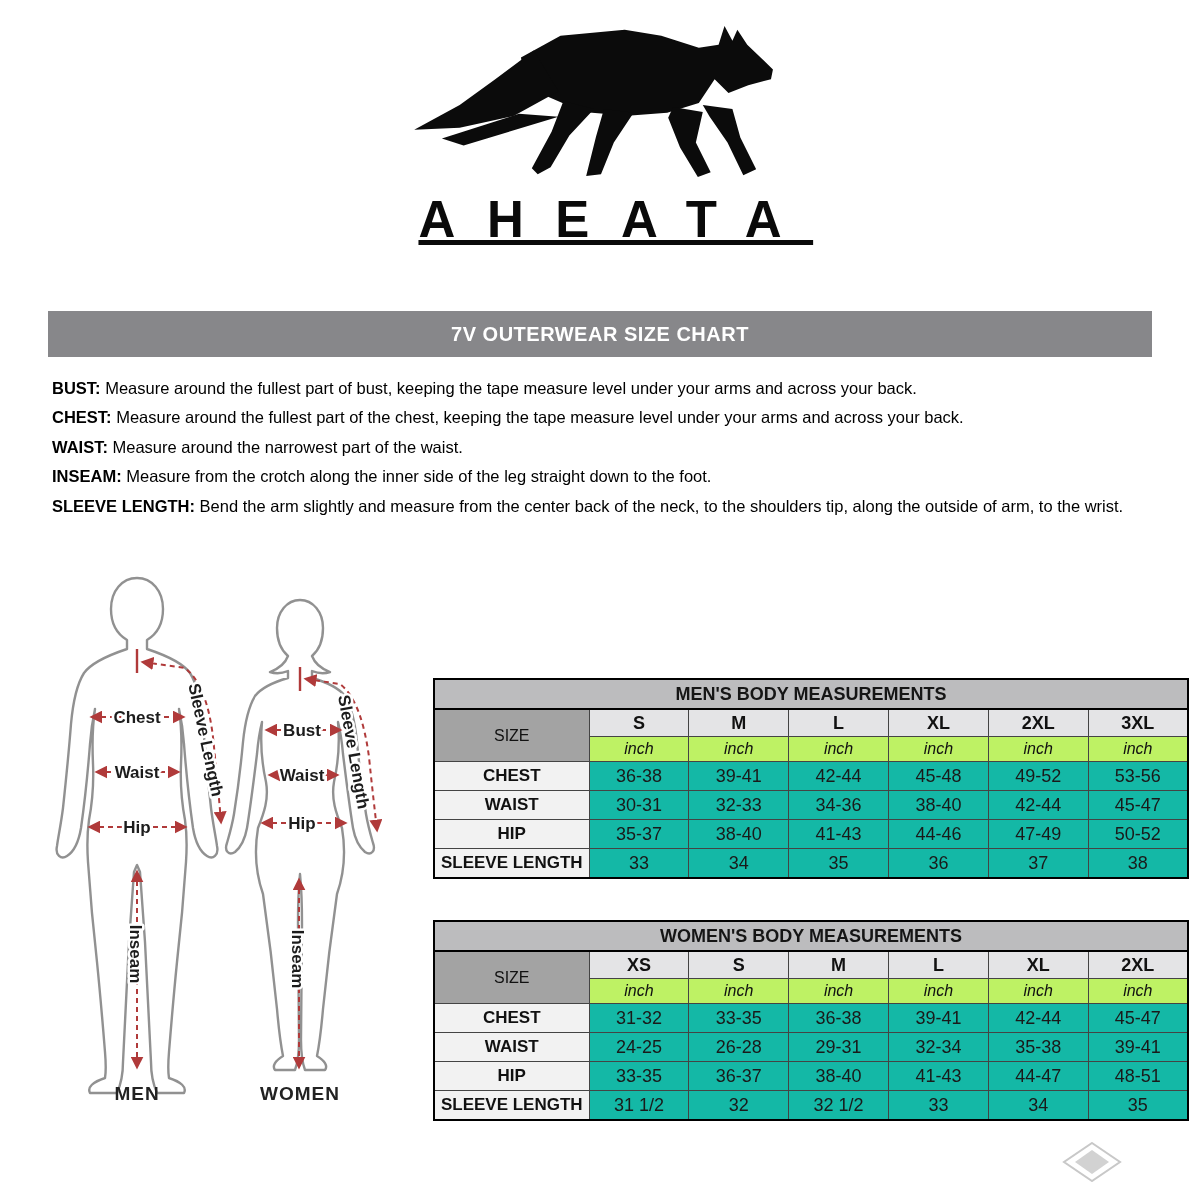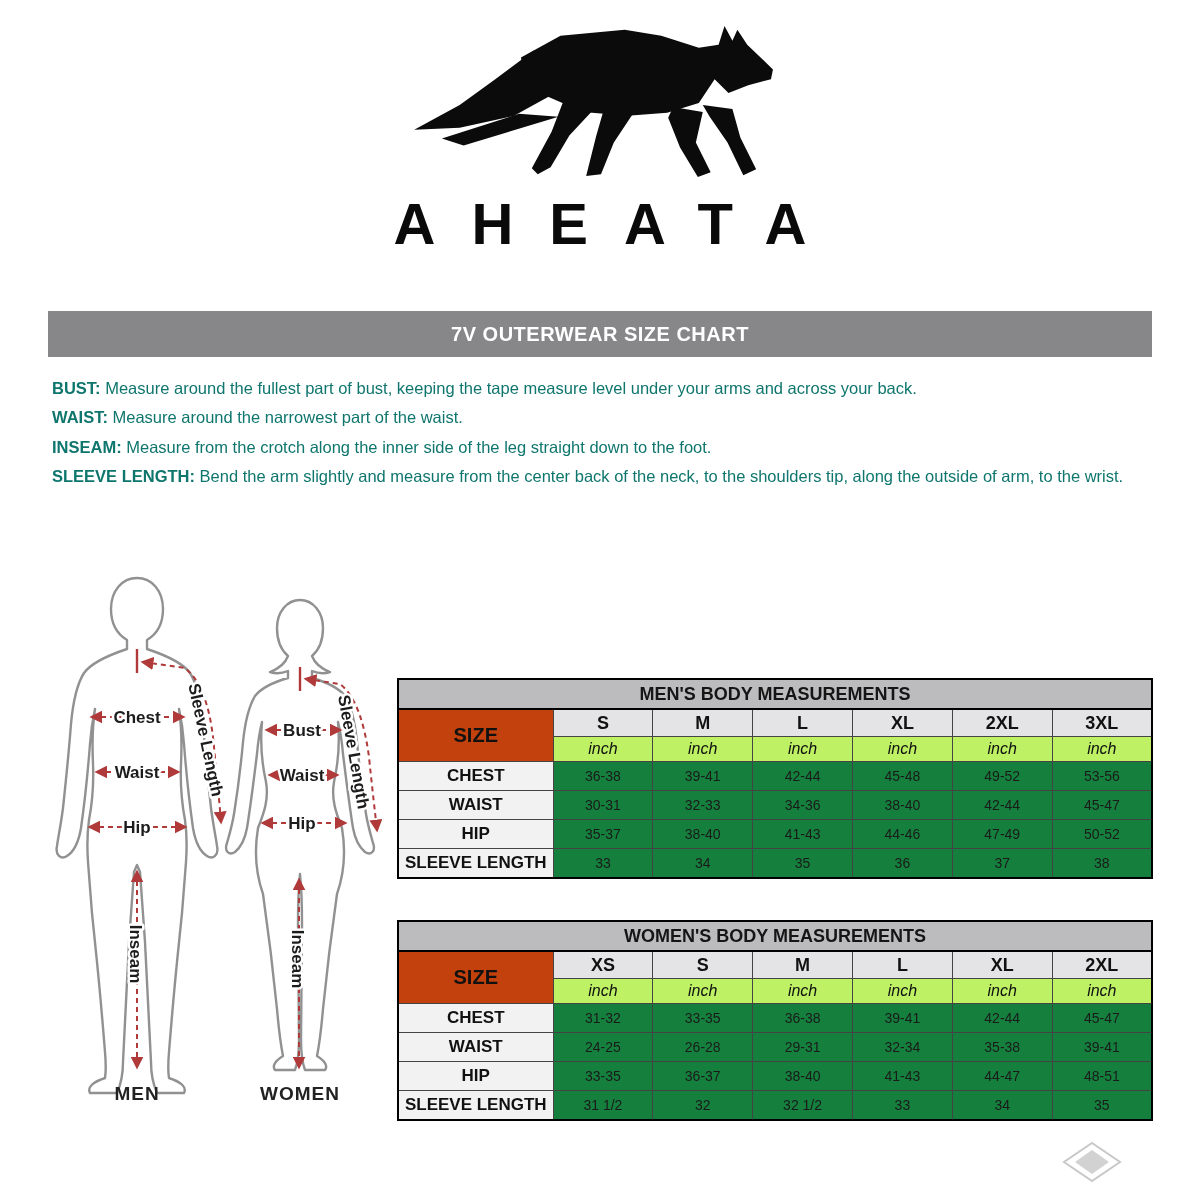--- a/index.html
+++ b/index.html
@@ -2,56 +2,56 @@
 <html><head>
 <meta charset="utf-8">
 <style>
   html,body{margin:0;padding:0;background:#fff;}
   body{font-family:"Liberation Sans",sans-serif;color:#111;}
   .page{position:relative;width:1200px;height:1200px;background:#fff;overflow:hidden;}
 
   
   .logo-wrap{position:absolute;top:18px;left:0;width:1200px;text-align:center;}
   .wolf{display:block;margin:0 auto;}
-  .wordmark{display:inline-block;margin-top:4px;font-size:58px;font-weight:700;
-            letter-spacing:0.62em;margin-right:-0.62em;color:#0a0a0a;}
+  .wordmark{display:inline-block;margin-top:4px;font-size:51px;font-weight:700;
+            letter-spacing:0.62em;margin-right:-0.62em;color:#0a0a0a;text-decoration:underline;}
 
   
   .banner{position:absolute;left:48px;top:311px;width:1104px;height:46px;background:#87878a;
           color:#fff;font-size:20px;font-weight:700;letter-spacing:0.5px;
           display:flex;align-items:center;justify-content:center;}
 
   
   .howto{position:absolute;left:52px;top:374px;width:1110px;}
   .howto-title{font-size:17px;font-weight:700;text-decoration:underline;margin-bottom:9px;}
-  .howto-item{font-size:16.5px;line-height:29.4px;color:#0f766e;}
+  .howto-item{font-size:16.5px;line-height:29.4px;color:#000000;}
   .howto-item b{font-weight:700;}
 
   
   .figures{position:absolute;left:35px;top:572px;}
   .fig-outline{fill:#fff;stroke:#919191;stroke-width:2.4;stroke-linejoin:round;}
   .meas-line{stroke:#b03a3a;stroke-width:2;fill:none;stroke-dasharray:5 4;}
   .tick{stroke:#b03a3a;stroke-width:2.4;}
   .fig-label{font-family:"Liberation Sans",sans-serif;font-size:17px;font-weight:700;fill:#1c1c1c;
              paint-order:stroke;stroke:#ffffff;stroke-width:5px;stroke-linejoin:round;text-anchor:middle;}
   .fig-caption{font-family:"Liberation Sans",sans-serif;font-size:19px;font-weight:700;fill:#222;
                letter-spacing:1px;text-anchor:middle;}
 
   
   table.size-table{position:absolute;left:397px;border-collapse:collapse;table-layout:fixed;
                    width:756px;font-family:"Liberation Sans",sans-serif;}
   table.size-table td,table.size-table th{border:1px solid #444;text-align:center;vertical-align:middle;
                    padding:0;overflow:hidden;}
-  table.size-table{border:2px solid #000;}
+  table.size-table{border:2px solid #000;margin-left:36px;}
   .t-title{background:#bcbcbe;font-size:18px;font-weight:700;height:28px;color:#151515;border-bottom:2px solid #000 !important;}
-  .t-size{background:#c2410c;font-size:20px;font-weight:700;}
+  .t-size{background:#a3a3a3;font-size:16px;font-weight:400;}
   .t-sz{background:#e4e4e6;font-size:18px;font-weight:700;height:26px;}
   .t-inch{background:#bef264;font-size:16px;font-style:italic;height:24px;font-weight:400;}
   .t-rowlab{background:#f2f2f2;font-size:17px;font-weight:700;height:28px;}
-  .t-val{background:#15803d;font-size:14px;height:28px;color:#1a1a1a;}
+  .t-val{background:#14b8a6;font-size:18px;height:28px;color:#1a1a1a;}
   #mens-table{top:678px;}
   #womens-table{top:920px;}
 
   
   .diamond{position:absolute;left:1062px;top:1142px;}
 </style>
 </head>
 <body>
 
 <div class="page">
@@ -79,20 +79,21 @@
       <span class="wordmark">AHEATA</span>
     </div>
   </div>
 
   <div class="banner">
     <span>7V OUTERWEAR SIZE CHART</span>
   </div>
 
   <div class="howto">
     <div class="howto-item"><b>BUST:</b><span> Measure around the fullest part of bust, keeping the tape measure level under your arms and across your back.</span></div>
+    <div class="howto-item"><b>CHEST:</b><span> Measure around the fullest part of the chest, keeping the tape measure level under your arms and across your back.</span></div>
     <div class="howto-item"><b>WAIST:</b><span> Measure around the narrowest part of the waist.</span></div>
     <div class="howto-item"><b>INSEAM:</b><span> Measure from the crotch along the inner side of the leg straight down to the foot.</span></div>
     <div class="howto-item"><b>SLEEVE LENGTH:</b><span> Bend the arm slightly and measure from the center back of the neck, to the shoulders tip, along the outside of arm, to the wrist.</span></div>
   </div>
 
   <svg class="figures" width="355" height="540" viewBox="0 0 355 540">
     <defs>
       <marker id="ah" viewBox="0 0 10 10" refX="8" refY="5" markerWidth="6.5" markerHeight="6.5" orient="auto-start-reverse">
         <path d="M0,0 L10,5 L0,10 z" fill="#b03a3a"></path>
       </marker>

